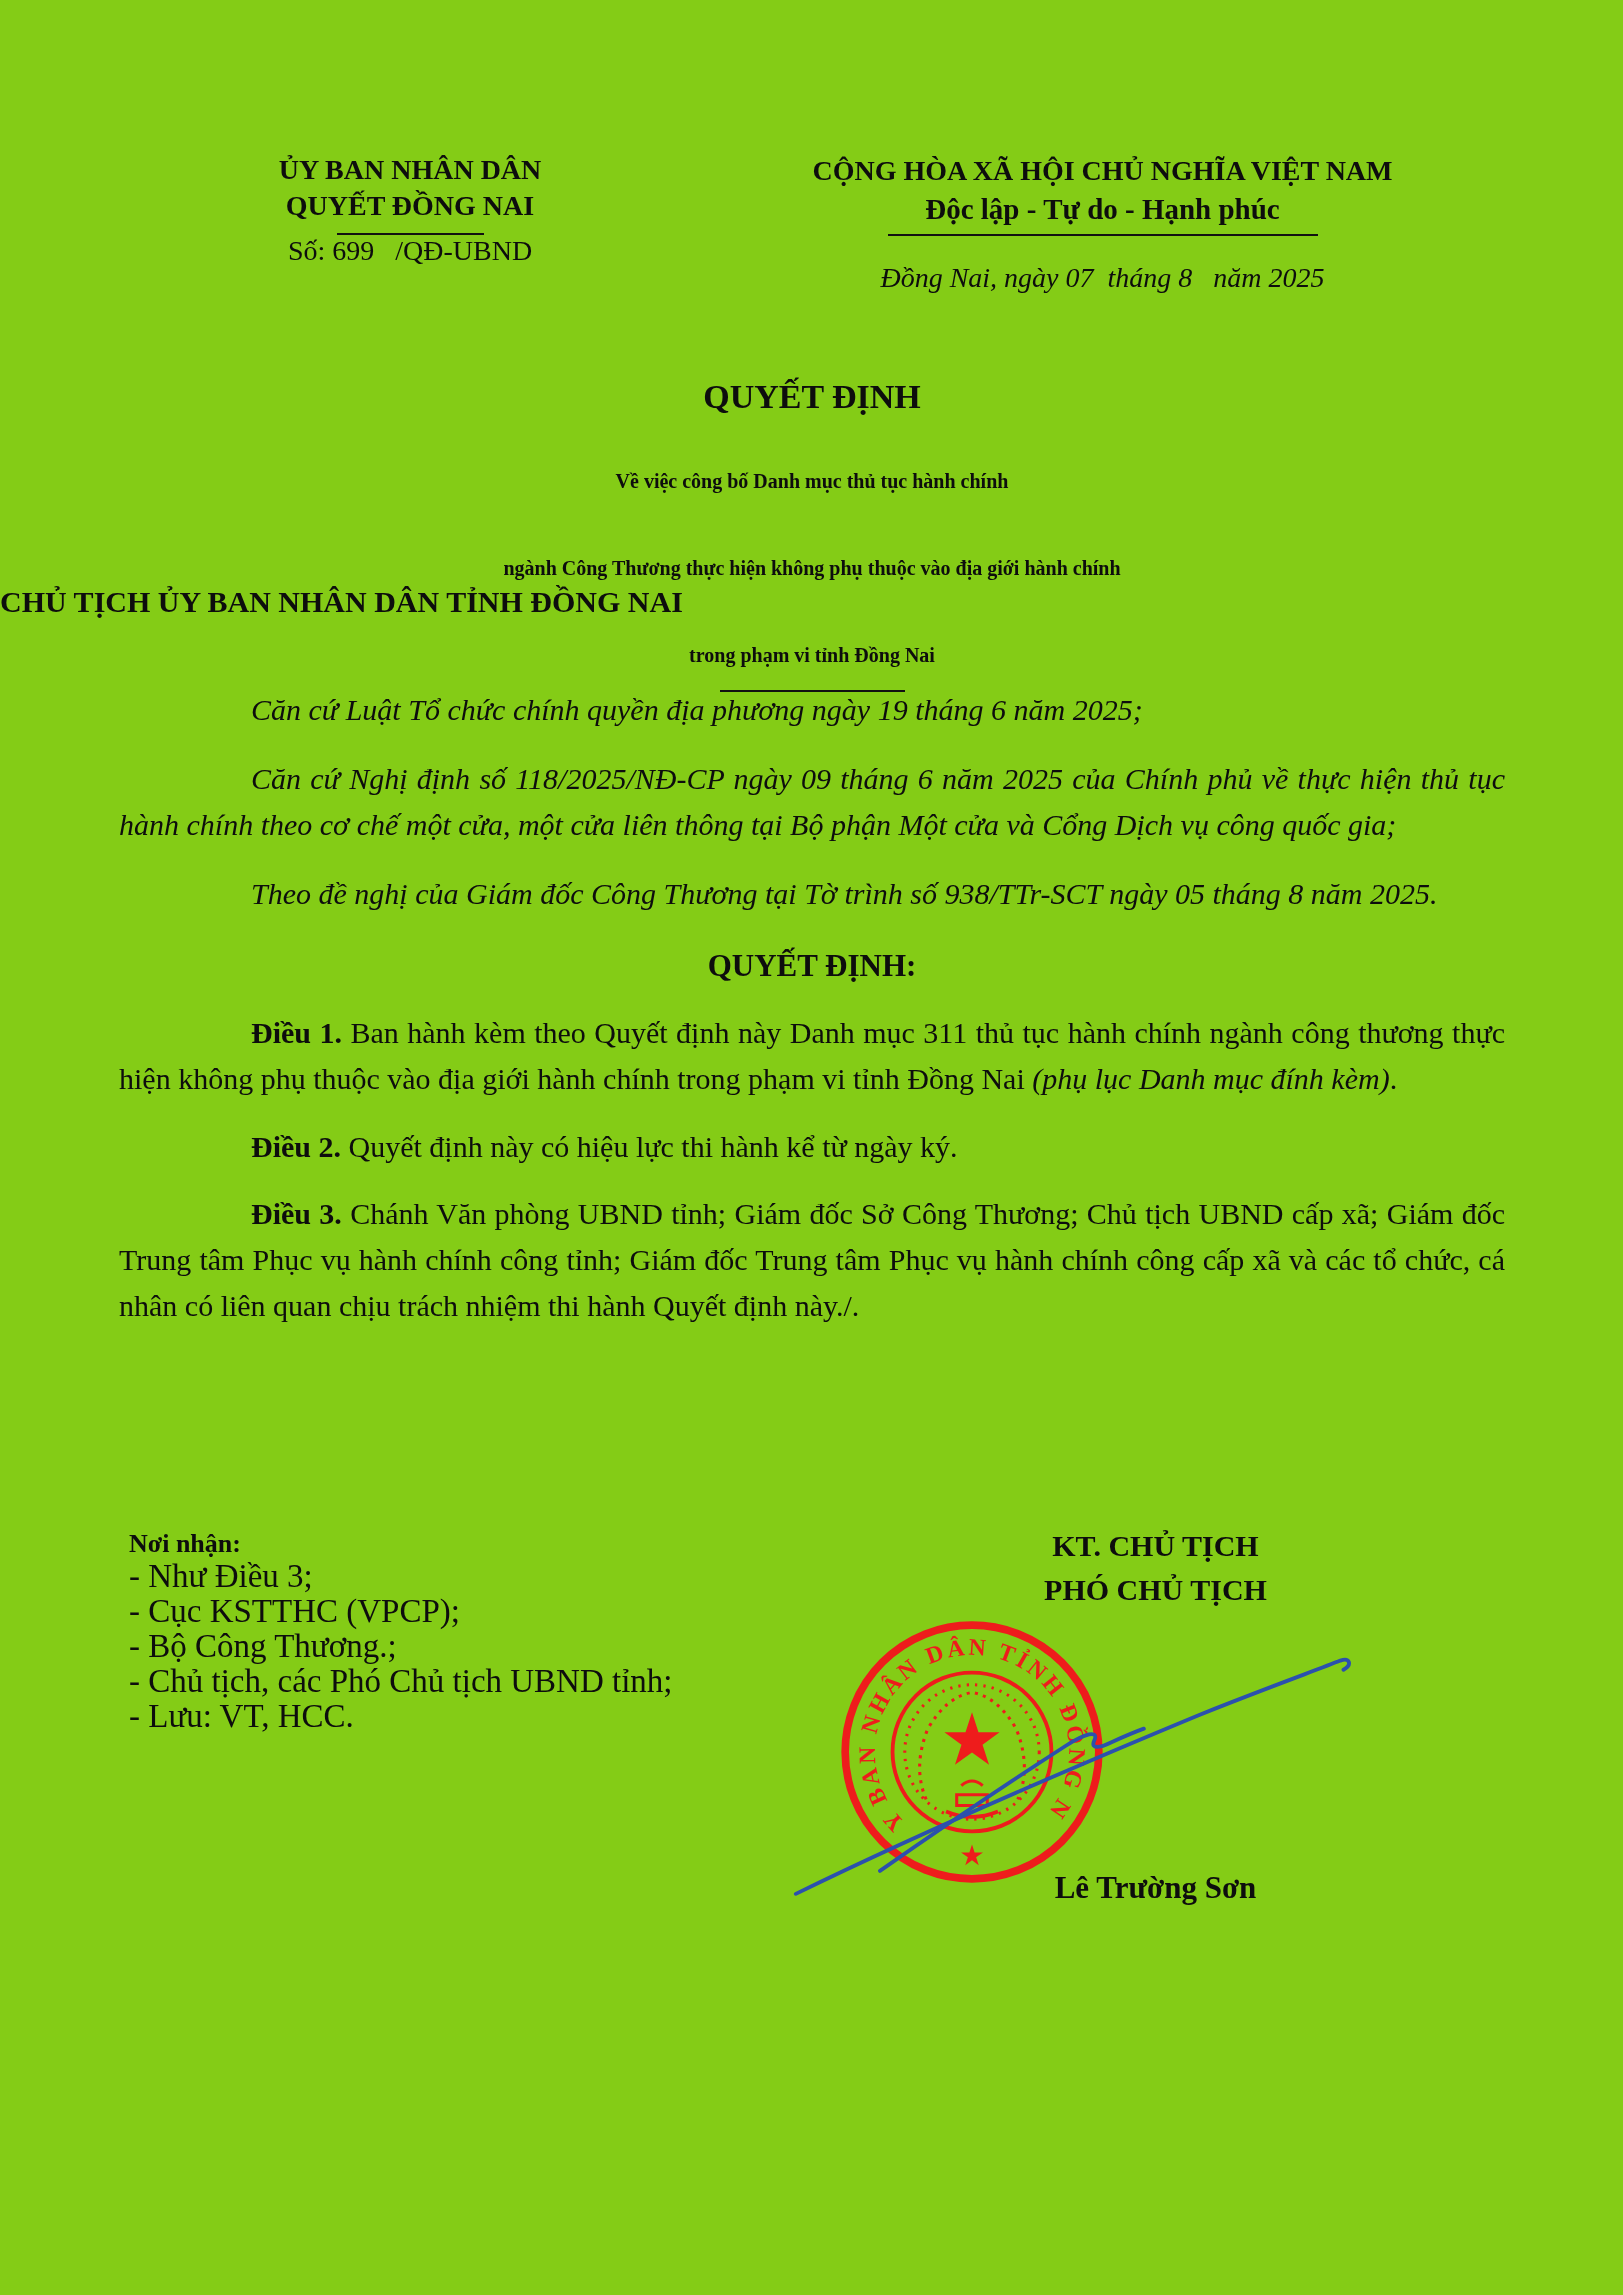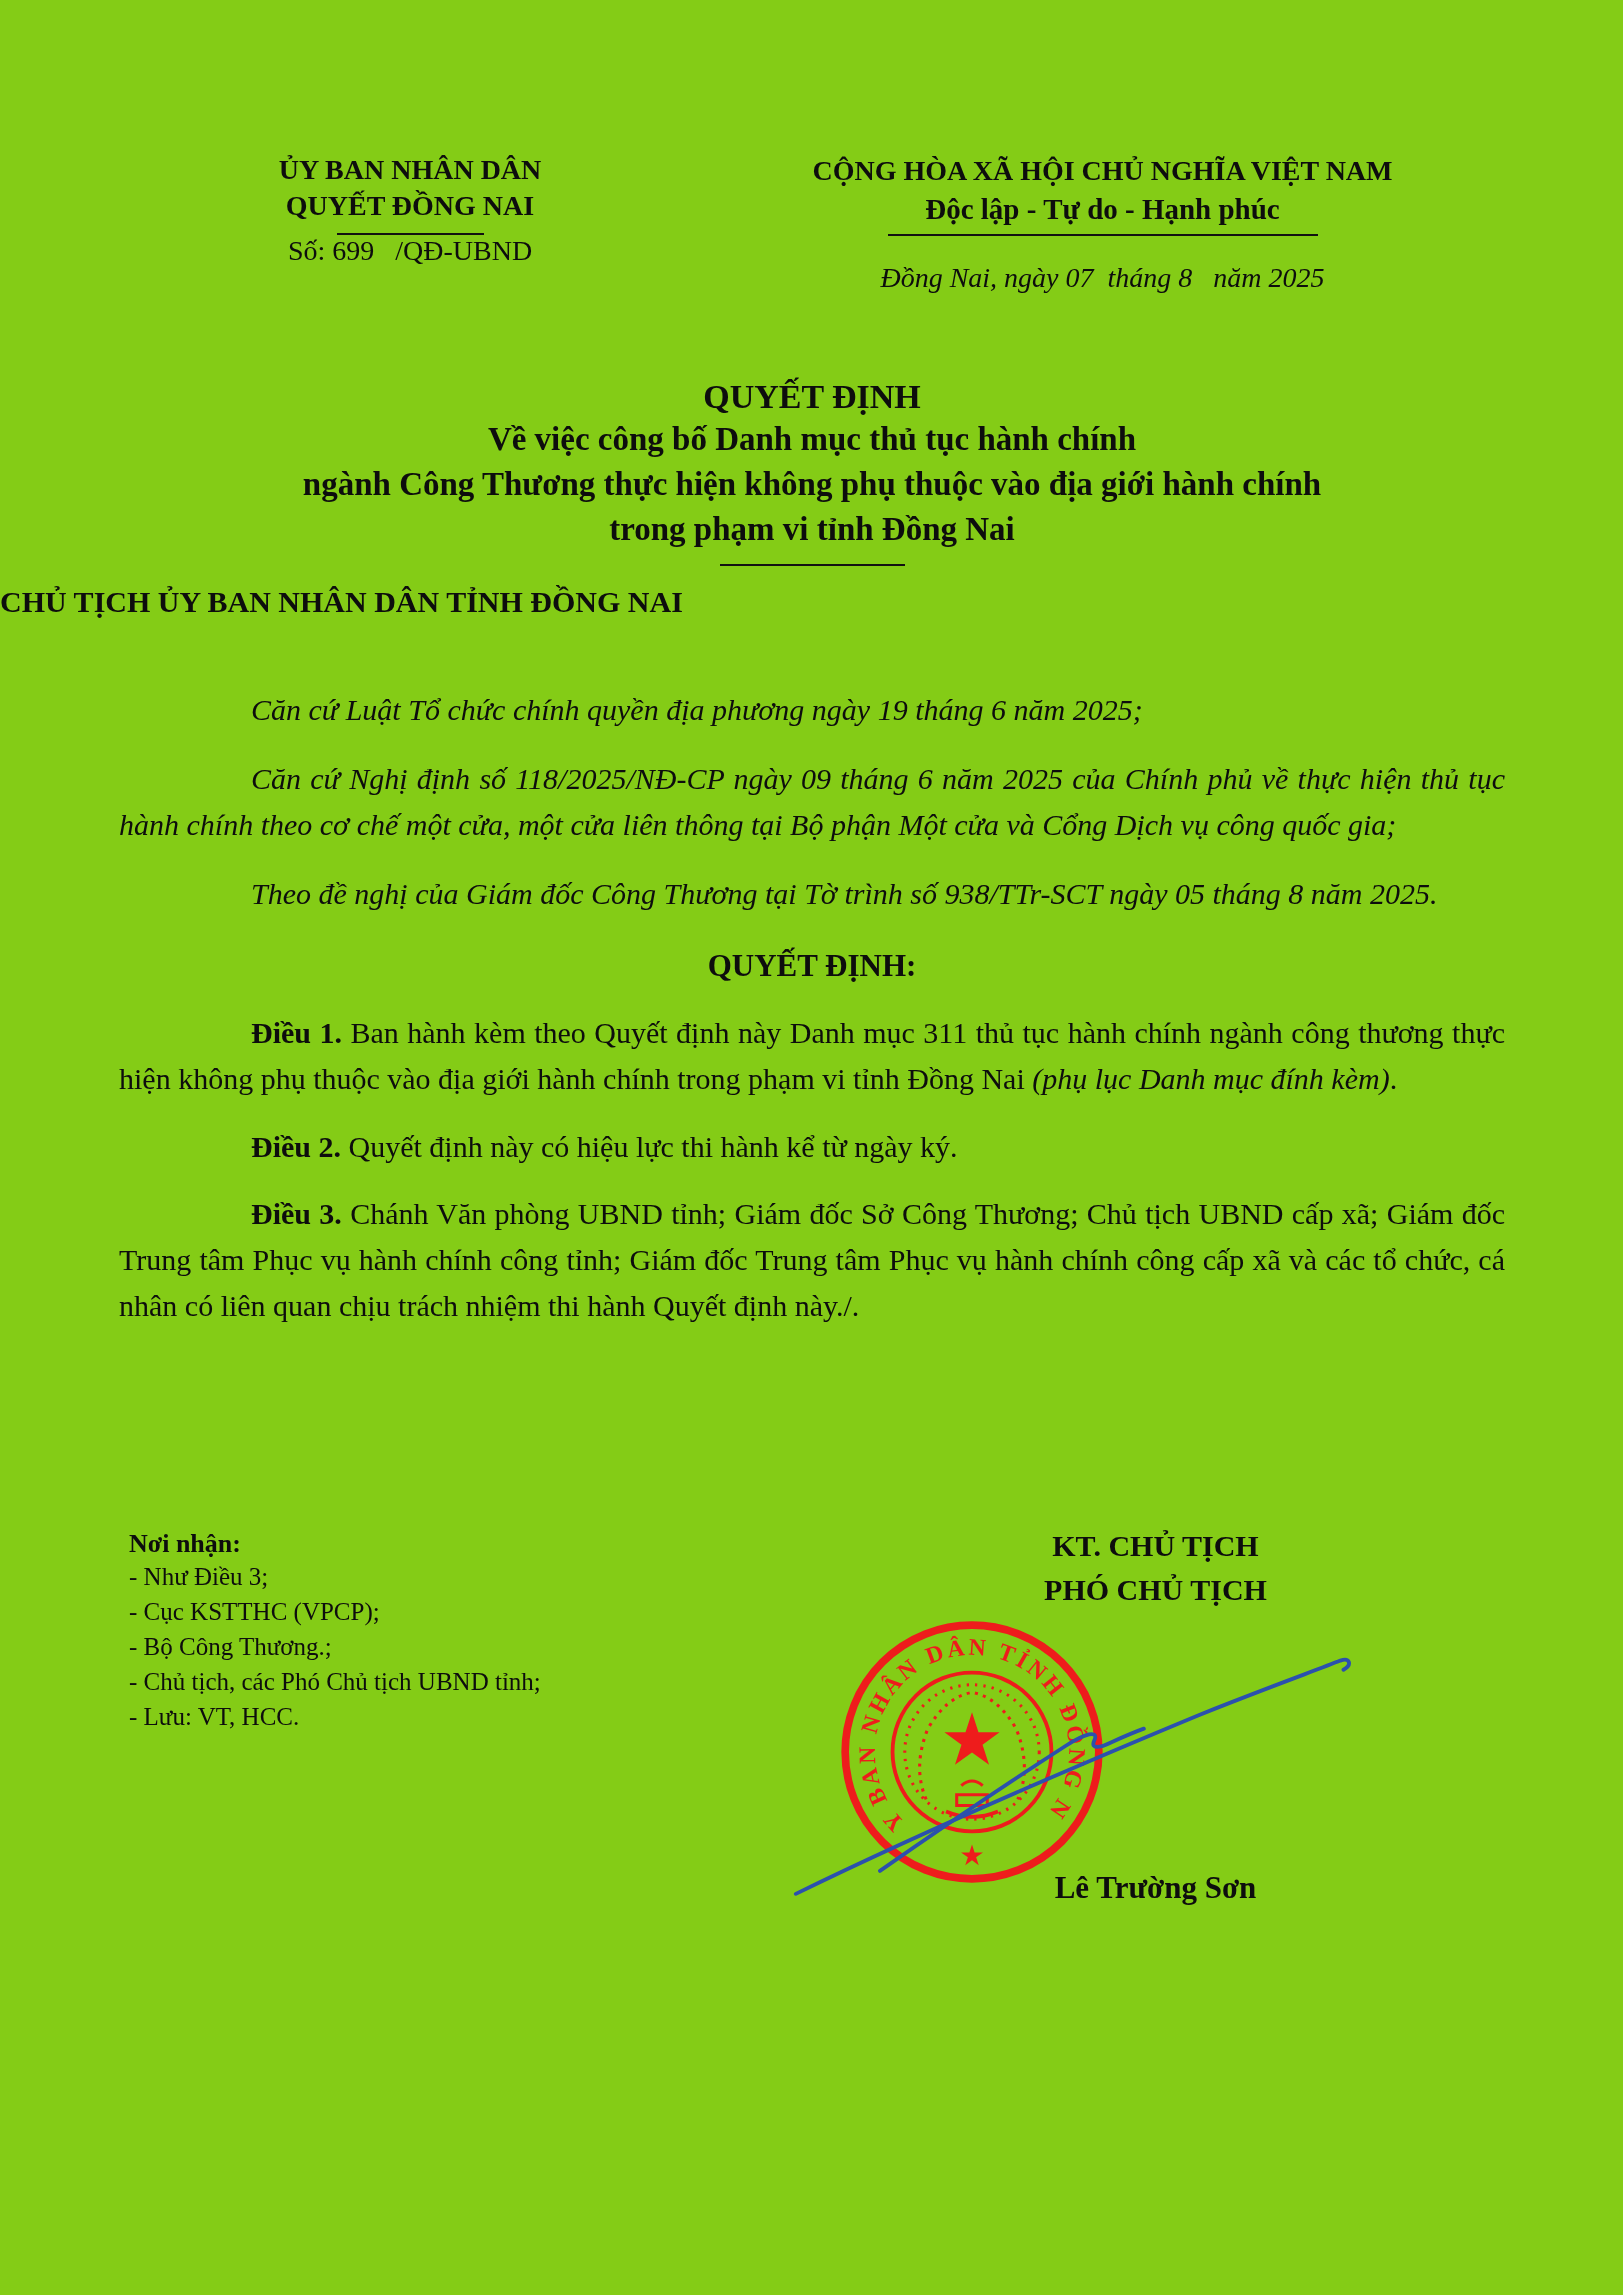--- a/index.html
+++ b/index.html
@@ -22,41 +22,41 @@
 
   .hdr-right{position:absolute;top:152px;left:700px;width:805px;text-align:center;}
   .hdr-right .nation{font-size:28px;font-weight:bold;line-height:37px;}
   .hdr-right .motto{font-size:29px;font-weight:bold;line-height:35px;margin-top:3.1px;}
   .hdr-right .rule{width:430px;border:none;border-top:2.3px solid #111;margin:6.9px auto 0;}
   .hdr-right .dateline{font-size:28px;font-style:italic;margin-top:26px;white-space:pre;text-align:center;}
 
   
   .title-block{position:absolute;top:376px;left:0;width:1624px;text-align:center;}
   .title-block .t-main{font-size:34px;font-weight:bold;line-height:41px;}
-  .title-block .t-sub{font-size:33px;font-weight:bold;line-height:45px;}
+  .title-block .t-sub{font-size:20px;font-weight:bold;line-height:45px;margin-top:42px;}
   .title-block .rule{width:185px;border:none;border-top:2.3px solid #111;margin:12.2px auto 0;}
 
   .authority{position:absolute;top:585px;left:0;width:1624px;text-align:left;
              font-size:30px;font-weight:bold;}
 
   
   .body-block{position:absolute;top:687px;left:119px;width:1386px;
               font-size:30px;line-height:46px;}
   .body-block p{margin:0;text-indent:132px;text-align:justify;}
   .recital{font-style:italic;}
   .mt{margin-top:23px !important;}
   .decision-heading{text-align:center !important;text-indent:0 !important;
                     font-weight:bold;font-size:31px;margin-top:26px !important;}
   .article{margin-top:21.4px !important;}
   .art-label{font-weight:bold;}
 
   
   .recipients{position:absolute;top:1529px;left:129px;width:582px;}
   .recipients .rcp-label{font-size:26px;font-weight:bold;}
-  .recipients .rcp-item{font-size:25px;line-height:35px;}
+  .recipients .rcp-item{font-size:33px;line-height:35px;}
 
   .sig-block{position:absolute;top:1524px;left:903px;width:505px;text-align:center;}
   .sig-block .sig-line{font-size:30px;font-weight:bold;line-height:44px;}
   .signer-name{position:absolute;top:1870px;left:903px;width:505px;text-align:center;
                font-size:31px;font-weight:bold;}
 
   .stamp{position:absolute;left:836px;top:1616px;width:272px;height:272px;}
   .signature{position:absolute;left:765px;top:1630px;width:620px;height:283px;}
 </style>
 </head>

